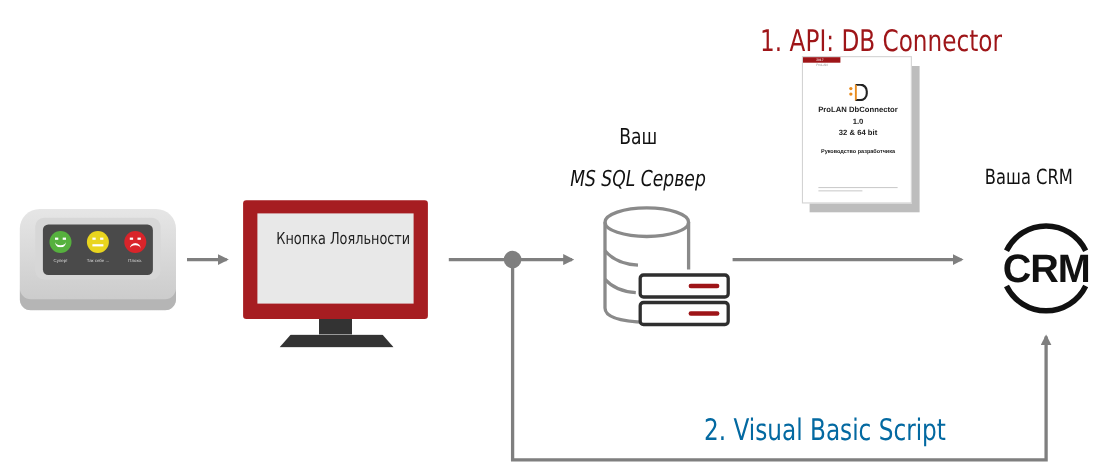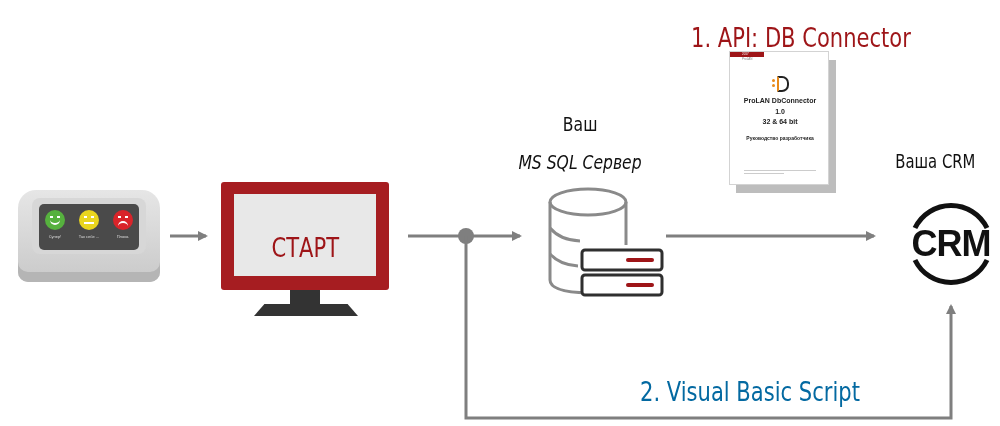--- a/index.html
+++ b/index.html
@@ -51,22 +51,22 @@
         <div style="position: absolute; left: 5px; top: 11px; width: 10px; height: 5px; border-top: 2px solid rgb(255, 255, 255); border-radius: 6px 6px 0px 0px;"></div>
         <div style="position: absolute; top: 6px; width: 3px; height: 2px; background: rgb(255, 255, 255); left: 5px;"></div>
         <div style="position: absolute; top: 6px; width: 3px; height: 2px; background: rgb(255, 255, 255); left: 12px;"></div>
       </div>
       <div style="position: absolute; left: 68px; width: 32px; top: 30px; text-align: center; font-size: 4px; color: rgb(221, 221, 221); white-space: nowrap;">Плохо.</div>
     </div>
 </div>
 
 <div class="abs" style="left:221px;top:182px;width:168px;height:108px;background:#a61d21;border-radius:3px;">
   <div style="position:absolute;left:13px;top:12px;width:142px;height:82px;background:#e8e8e8;">
-    <div class="lbl red" style="left:0;width:142px;top:38px;font-size:27px;color:#9e1518;">
-      <span class="cond">СТАРТ</span>
+    <div class="lbl" style="left:0;width:142px;top:14px;font-size:15px;color:#222;">
+      <span class="cond">Кнопка Лояльности</span>
     </div>
   </div>
 </div>
 <div class="abs" style="left:290px;top:290px;width:30px;height:14px;background:#333;"></div>
 <div class="abs" style="left:254px;top:304px;width:104px;height:12px;background:#333;clip-path:polygon(10% 0,90% 0,100% 100%,0 100%);"></div>
 
 <div class="lbl" style="left:530px;width:100px;top:112px;font-size:20px;color:#111;">
   <span class="cond">Ваш</span>
 </div>
 <div class="lbl" style="left:500px;width:160px;top:150px;font-size:20px;color:#111;font-style:italic;">

